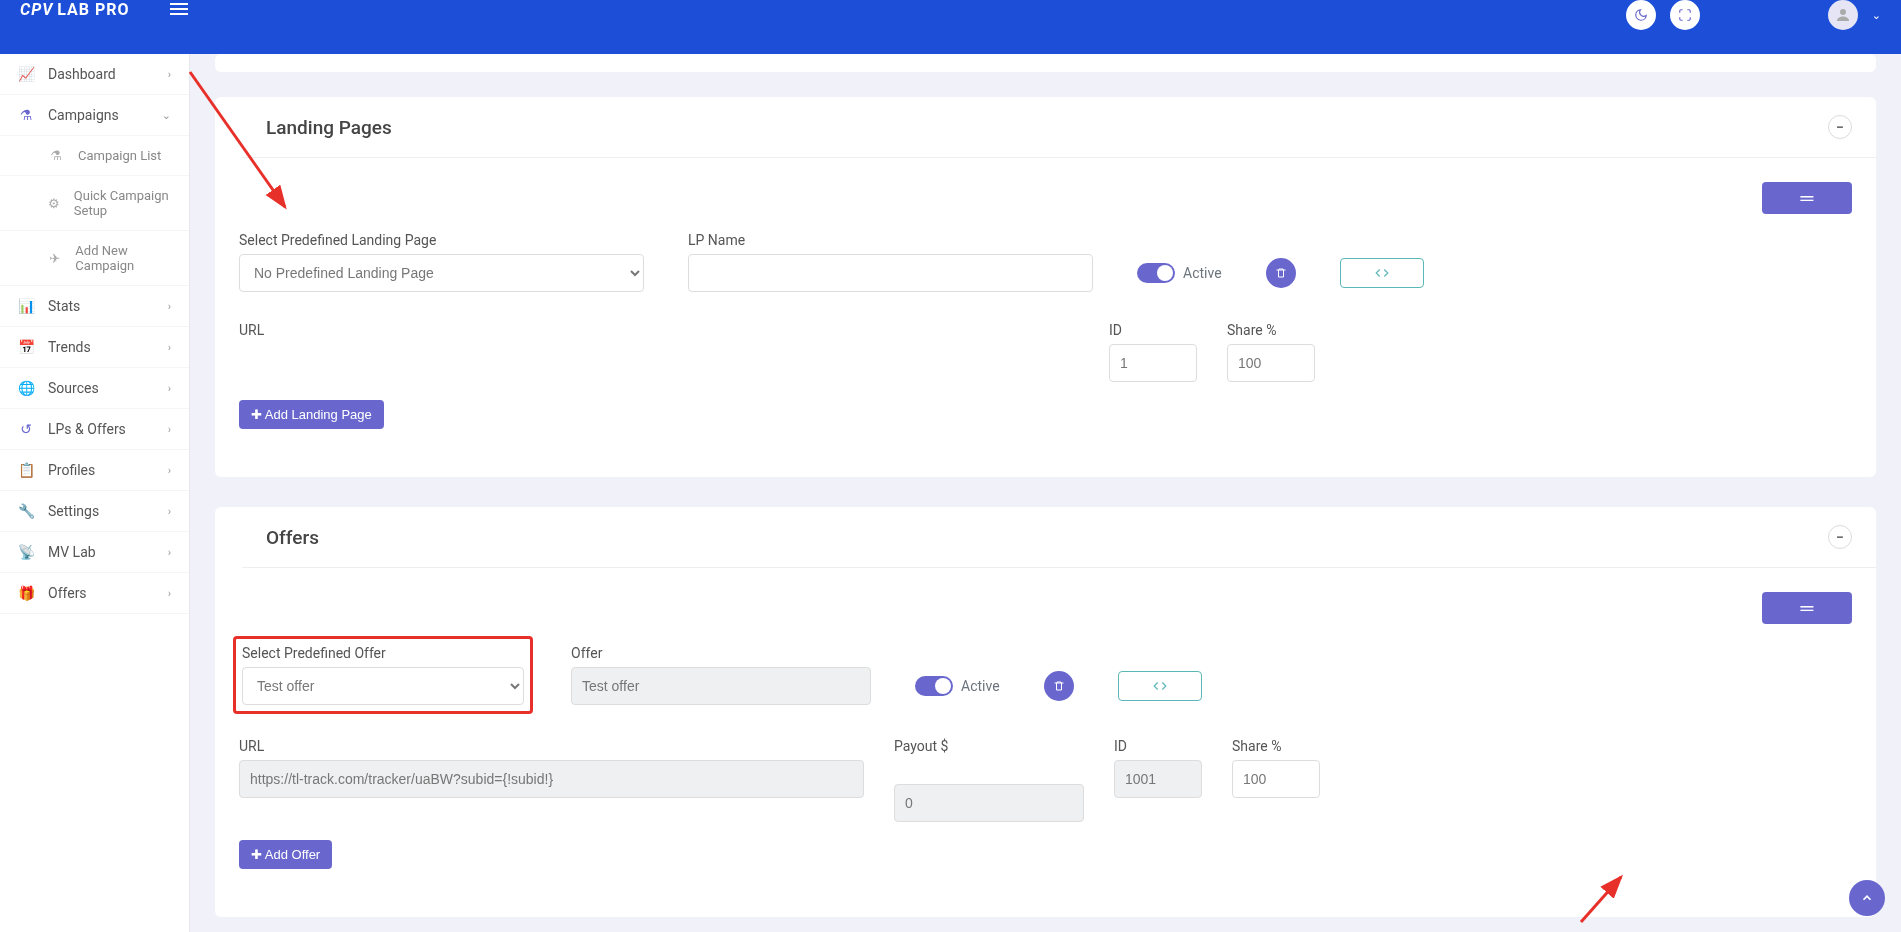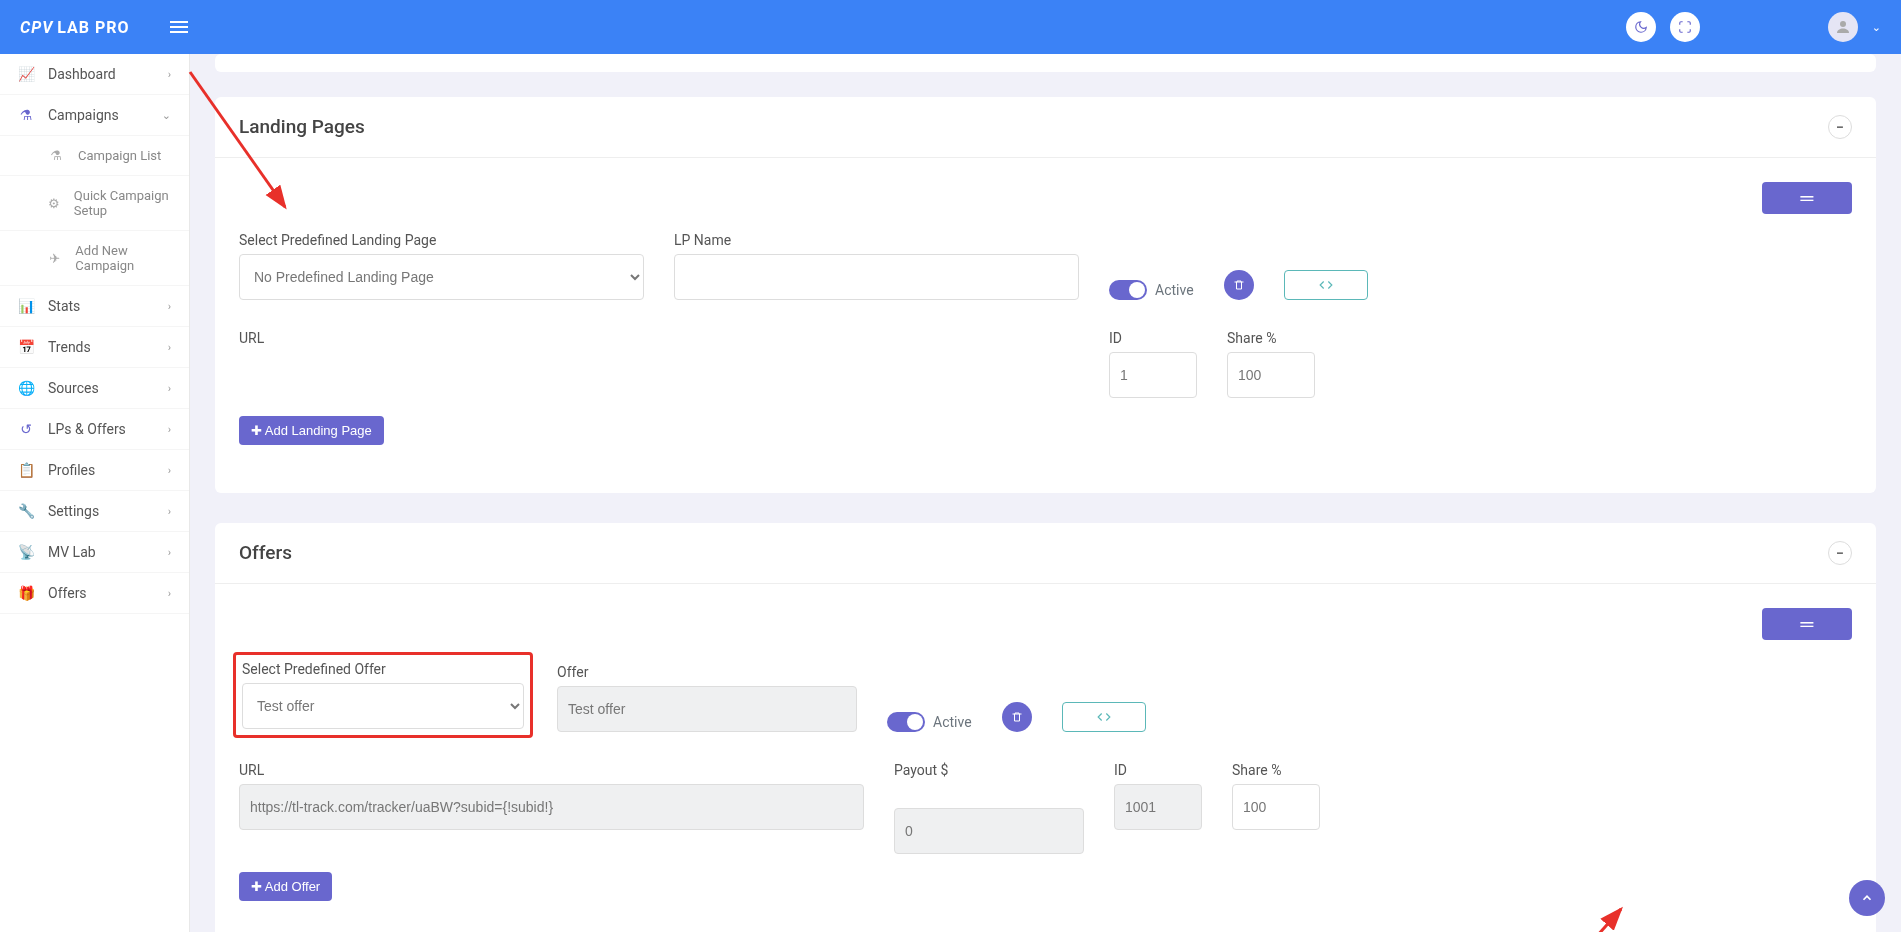--- a/index.html
+++ b/index.html
@@ -1,43 +1,43 @@
 <!DOCTYPE html>
 <html><head>
 <meta charset="utf-8">
 <style>
 *{box-sizing:border-box;margin:0;padding:0;}
 body{font-family:-apple-system,BlinkMacSystemFont,"Segoe UI",Roboto,sans-serif;background:#f1f1f9;color:#6c757d;font-size:14px;}
-.topbar{height:54px;background:#3b82f6;display:flex;align-items:center;padding:0 20px;color:#fff;}
+.topbar{height:54px;background:#1d4ed8;display:flex;align-items:flex-start;padding:0 20px;color:#fff;}
 .logo{color:#fff;font-weight:bold;font-size:16px;letter-spacing:1px;display:flex;align-items:center;gap:4px;}
 .logo-mark{font-style:italic;}
 .hamburger{margin-left:40px;cursor:pointer;}
 .hamburger div{width:18px;height:2px;background:#fff;margin:3px 0;}
 .topbar-right{margin-left:auto;display:flex;align-items:center;gap:14px;}
 .circ-btn{width:30px;height:30px;border-radius:50%;background:#fff;display:flex;align-items:center;justify-content:center;cursor:pointer;color:#6967ce;}
 .avatar{width:30px;height:30px;border-radius:50%;background:#e5e5f5;display:flex;align-items:center;justify-content:center;}
 .sidebar{position:fixed;top:54px;left:0;width:190px;bottom:0;background:#fff;border-right:1px solid #e8e8e8;overflow-y:auto;}
 .nav-item{display:flex;align-items:center;padding:12px 18px;cursor:pointer;color:#555;gap:14px;border-bottom:1px solid #f5f5f5;}
 .nav-item .ico{width:16px;text-align:center;color:#6967ce;}
 .nav-item.sub{padding-left:48px;font-size:13px;color:#888;}
 .nav-item.sub .ico{color:#aaa;}
 .nav-item .chev{margin-left:auto;color:#999;font-size:11px;}
 .main{margin-left:190px;padding:0 25px 40px;}
 .topcard{background:#fff;border-radius:6px;height:18px;margin-bottom:25px;}
 .card{background:#fff;border-radius:6px;padding:0 0 24px;margin-bottom:30px;position:relative;}
-.card-header{display:flex;align-items:flex-start;justify-content:space-between;padding:18px 24px;border-bottom:1px solid #eee;}
+.card-header{display:flex;align-items:center;justify-content:space-between;padding:18px 24px;border-bottom:1px solid #eee;margin-left:27px;}
 .card-title{font-size:19px;color:#444;font-weight:500;}
 .collapse-btn{width:24px;height:24px;border:1px solid #ddd;border-radius:50%;display:flex;align-items:center;justify-content:center;cursor:pointer;font-weight:bold;color:#666;}
 .card-body{padding:24px;}
 .drag-btn{width:90px;height:32px;background:#6967ce;border:none;border-radius:4px;color:#fff;font-size:18px;cursor:pointer;display:flex;align-items:center;justify-content:center;}
 .drag-row{display:flex;justify-content:flex-end;margin-bottom:18px;}
-.form-row{display:flex;gap:30px;flex-wrap:wrap;align-items:flex-end;}
+.form-row{display:flex;gap:44px;flex-wrap:wrap;align-items:center;}
 .fg{display:flex;flex-direction:column;gap:6px;}
 .fg label{color:#555;font-size:14px;}
-select,input[type=text]{height:46px;border:1px solid #ddd;border-radius:4px;padding:0 10px;font-size:14px;color:#777;background:#fff;}
+select,input[type=text]{height:38px;border:1px solid #ddd;border-radius:4px;padding:0 10px;font-size:14px;color:#777;background:#fff;}
 input[readonly],select[disabled],input.ro{background:#eff0f1;}
 .toggle{position:relative;width:38px;height:20px;background:#6967ce;border-radius:10px;cursor:pointer;}
 .toggle::after{content:"";position:absolute;width:16px;height:16px;background:#fff;border-radius:50%;top:2px;right:2px;}
 .active-wrap{display:flex;align-items:center;gap:8px;margin-top:22px;}
 .del-btn{width:30px;height:30px;border-radius:50%;background:#6967ce;color:#fff;display:flex;align-items:center;justify-content:center;cursor:pointer;margin-top:22px;border:none;}
 .code-btn{width:84px;height:30px;border:1px solid #5bb8b8;border-radius:4px;background:#fff;color:#5bb8b8;cursor:pointer;margin-top:22px;display:flex;align-items:center;justify-content:center;}
 .add-btn{background:#6967ce;color:#fff;border:none;border-radius:4px;padding:7px 12px;font-size:13px;margin-top:18px;cursor:pointer;}
 .row2{margin-top:30px;display:flex;gap:30px;flex-wrap:wrap;}
 .highlight{border:3px solid #e8302a;border-radius:4px;padding:6px 6px 6px 6px;margin:-6px -6px -6px -6px;}
 .scroll-top{position:fixed;right:16px;bottom:16px;width:36px;height:36px;border-radius:50%;background:#6967ce;color:#fff;display:flex;align-items:center;justify-content:center;cursor:pointer;}

